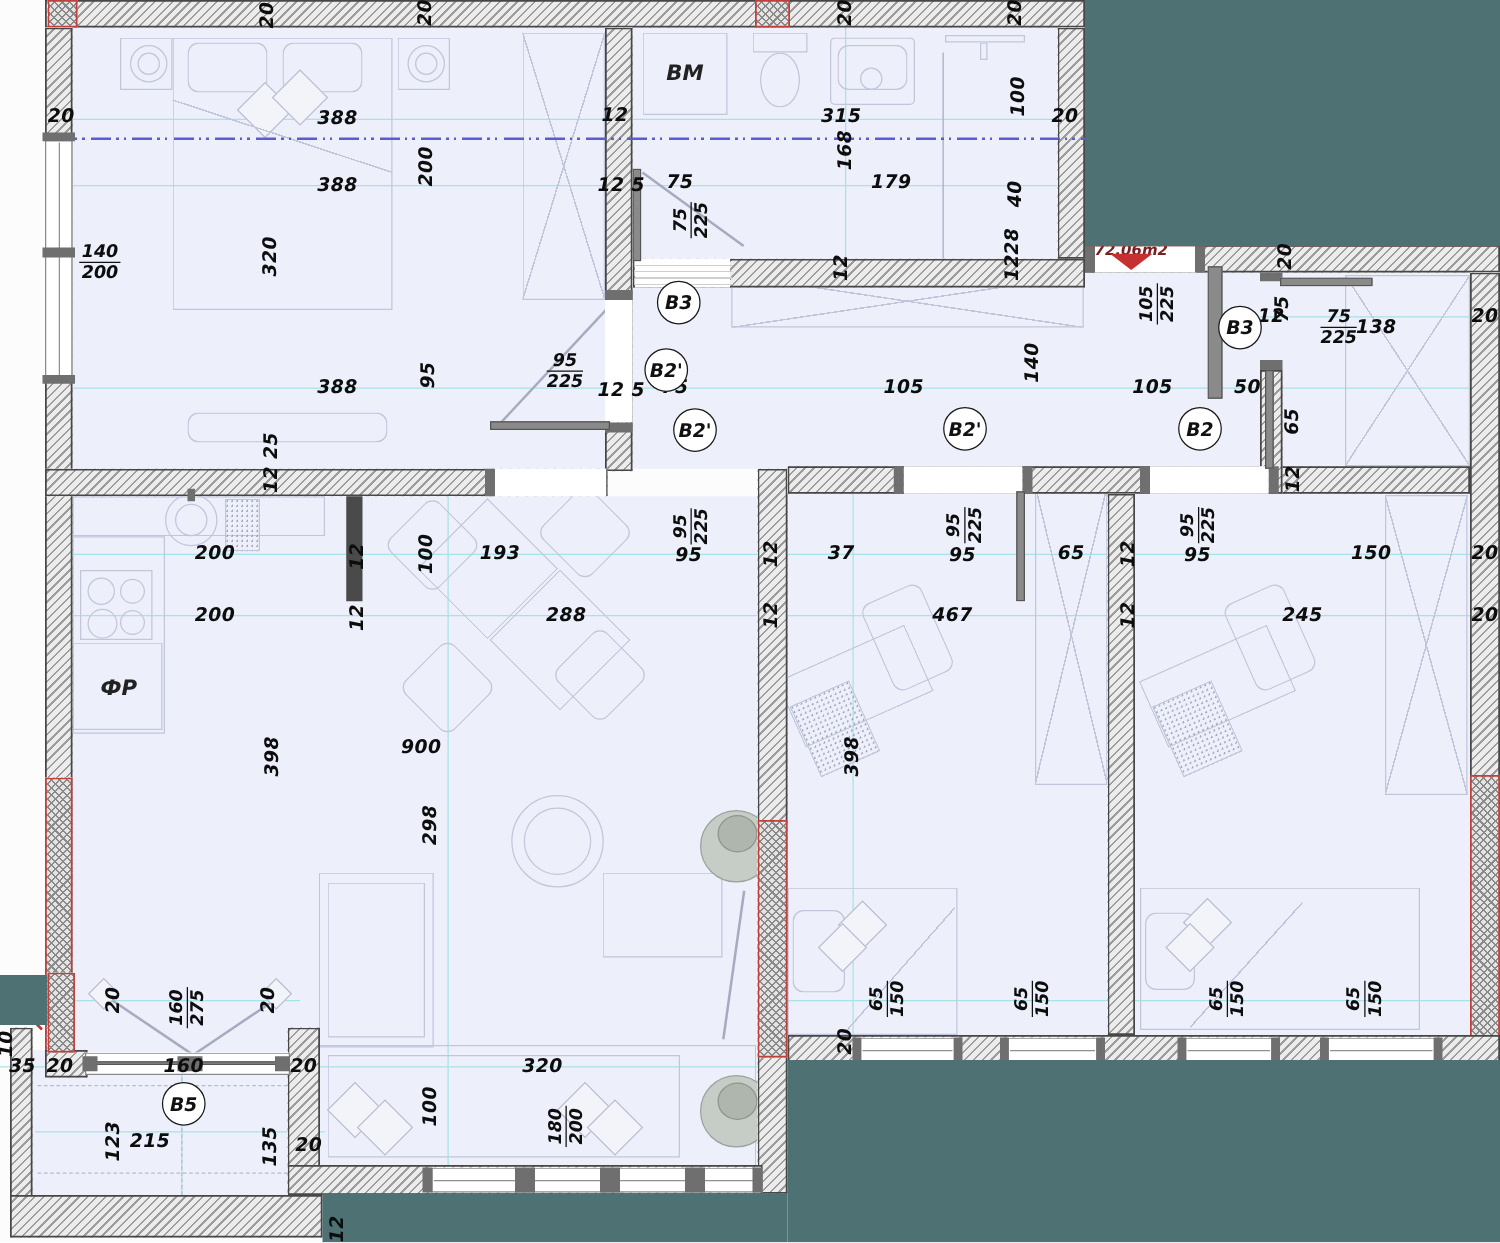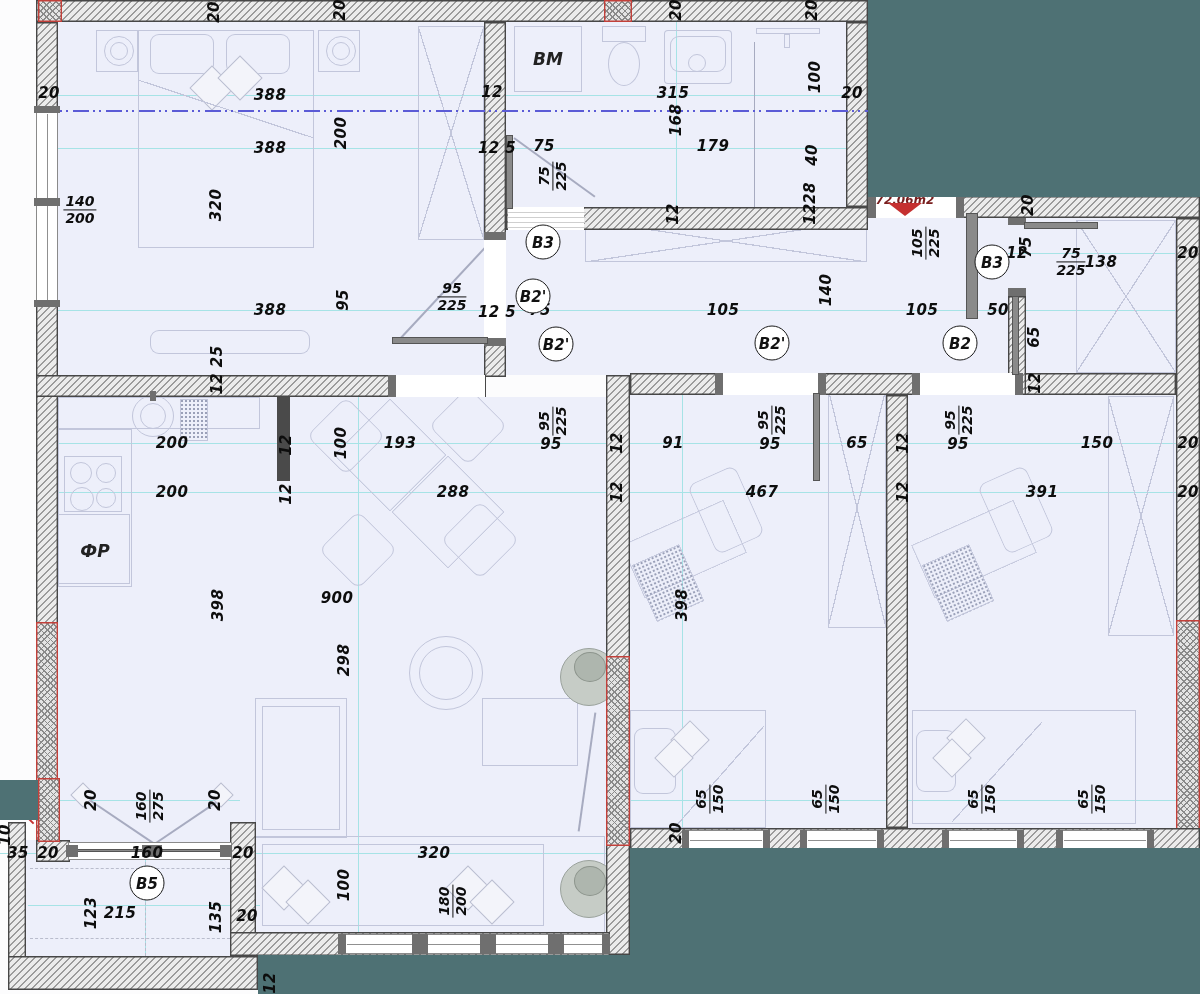--- a/index.html
+++ b/index.html
@@ -325,34 +325,34 @@
     <div class="dim" style="left: 998px; top: 310px;">50</div>
     <div class="dim r" style="left: 1034px; top: 337px;">65</div>
     <div class="dim r" style="left: 217px; top: 370px;">12 25</div>
     <div class="dim r" style="left: 1035px; top: 383px;">12</div>
     <div class="dim" style="left: 172px; top: 443px;">200</div>
     <div class="dim r" style="left: 286px; top: 445px;">12</div>
     <div class="dim r" style="left: 341px; top: 443px;">100</div>
     <div class="dim" style="left: 400px; top: 443px;">193</div>
     <div class="dim" style="left: 551px; top: 444px;">95</div>
     <div class="dim r" style="left: 617px; top: 443px;">12</div>
-    <div class="dim" style="left: 673px; top: 443px;">91</div>
+    <div class="dim" style="left: 673px; top: 443px;">37</div>
     <div class="dim" style="left: 770px; top: 444px;">95</div>
     <div class="dim" style="left: 857px; top: 443px;">65</div>
     <div class="dim r" style="left: 903px; top: 443px;">12</div>
     <div class="dim" style="left: 958px; top: 444px;">95</div>
     <div class="dim" style="left: 1097px; top: 443px;">150</div>
     <div class="dim" style="left: 1188px; top: 443px;">20</div>
     <div class="dim" style="left: 172px; top: 492px;">200</div>
     <div class="dim r" style="left: 286px; top: 494px;">12</div>
     <div class="dim" style="left: 453px; top: 492px;">288</div>
     <div class="dim r" style="left: 617px; top: 492px;">12</div>
     <div class="dim" style="left: 762px; top: 492px;">467</div>
     <div class="dim r" style="left: 903px; top: 492px;">12</div>
-    <div class="dim" style="left: 1042px; top: 492px;">391</div>
+    <div class="dim" style="left: 1042px; top: 492px;">245</div>
     <div class="dim" style="left: 1188px; top: 492px;">20</div>
     <div class="dim r" style="left: 218px; top: 605px;">398</div>
     <div class="dim" style="left: 337px; top: 598px;">900</div>
     <div class="dim r" style="left: 682px; top: 605px;">398</div>
     <div class="dim r" style="left: 344px; top: 660px;">298</div>
     <div class="dim r" style="left: 91px; top: 800px;">20</div>
     <div class="dim r" style="left: 215px; top: 800px;">20</div>
     <div class="dim r" style="left: 676px; top: 833px;">20</div>
     <div class="dim" style="left: 18px; top: 853px;">35</div>
     <div class="dim" style="left: 48px; top: 853px;">20</div>

